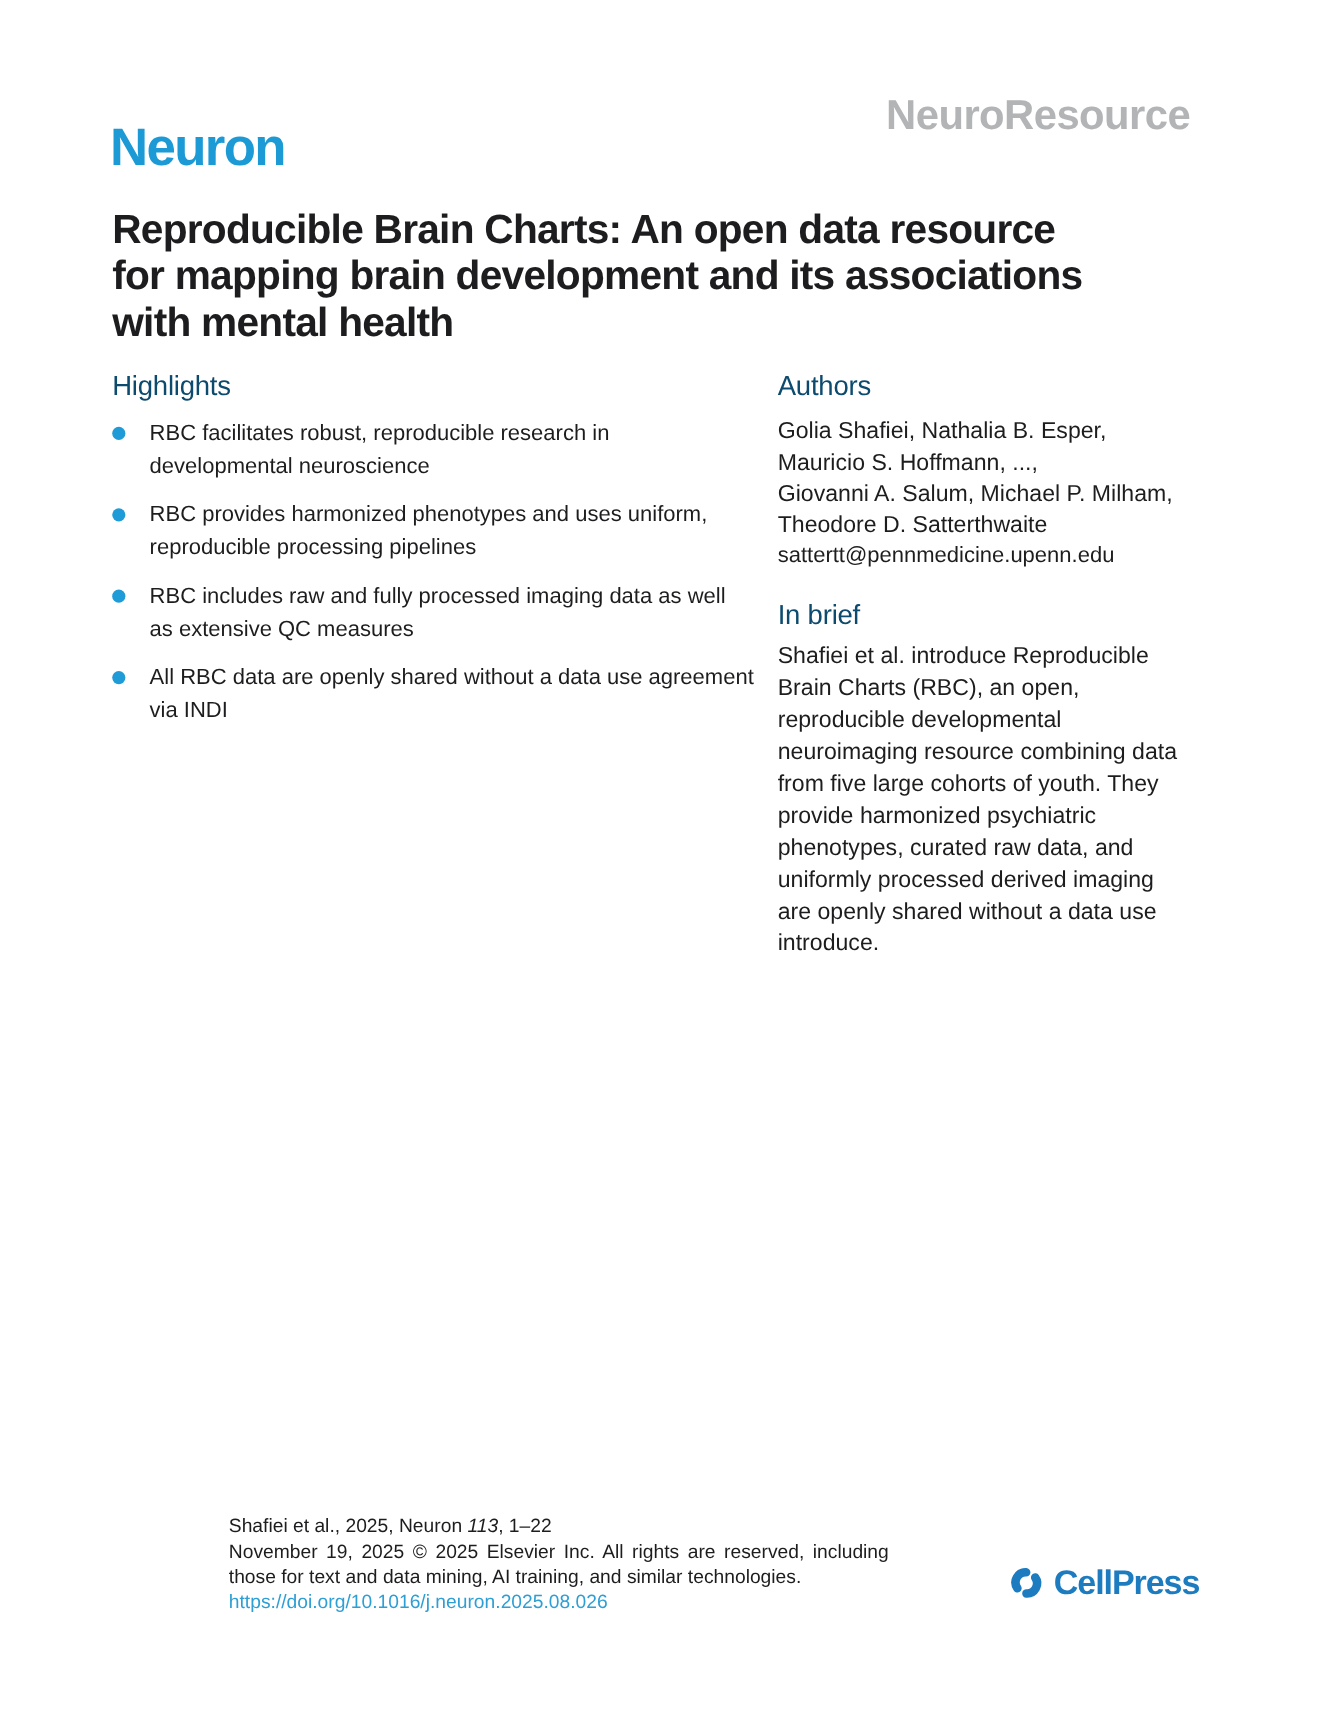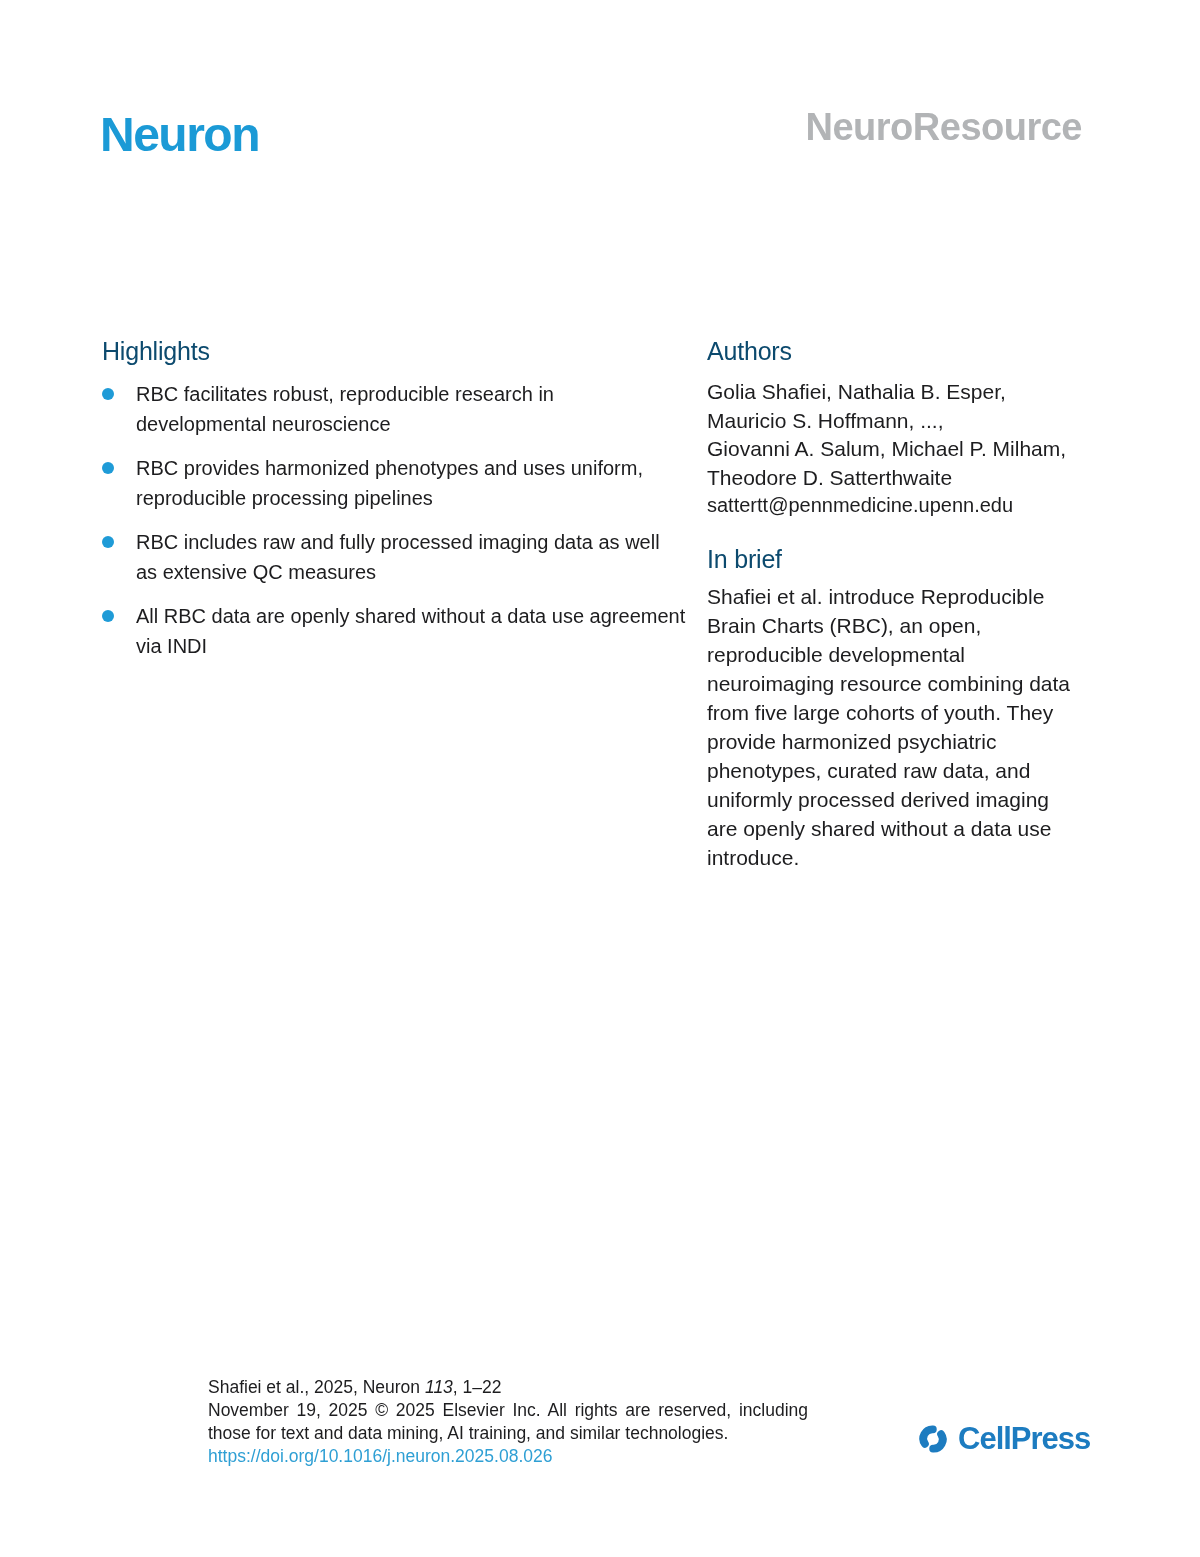--- a/index.html
+++ b/index.html
@@ -9,21 +9,21 @@
     height: 1557px;
     background: #ffffff;
     font-family: "Liberation Sans", sans-serif;
     color: #1d1d1f;
     overflow: hidden;
   }
 
   
   .article-type {
     position: absolute;
-    top: 108px;
+    top: 86px;
     right: 118px;
     font-size: 38px;
     font-weight: bold;
     line-height: 1;
     letter-spacing: -0.5px;
     color: #b2b4b6;
   }
   .journal-logo {
     position: absolute;
     top: 111px;
@@ -142,20 +142,25 @@
   }
 </style>
 </head>
 <body>
 
 <div class="page">
 
   <div class="article-type">NeuroResource</div>
   <div class="journal-logo">Neuron</div>
 
+  <h1 class="title">
+    <span class="tl">Reproducible Brain Charts: An open data resource</span>
+    <span class="tl">for mapping brain development and its associations</span>
+    <span class="tl">with mental health</span>
+  </h1>
 
   <section class="col-left">
     <h2 class="sec-h">Highlights</h2>
 
     <div class="bullet">
       <span class="dot"></span>
       <span class="btxt">
         <span class="bl">RBC facilitates robust, reproducible research in</span>
         <span class="bl">developmental neuroscience</span>
       </span>

